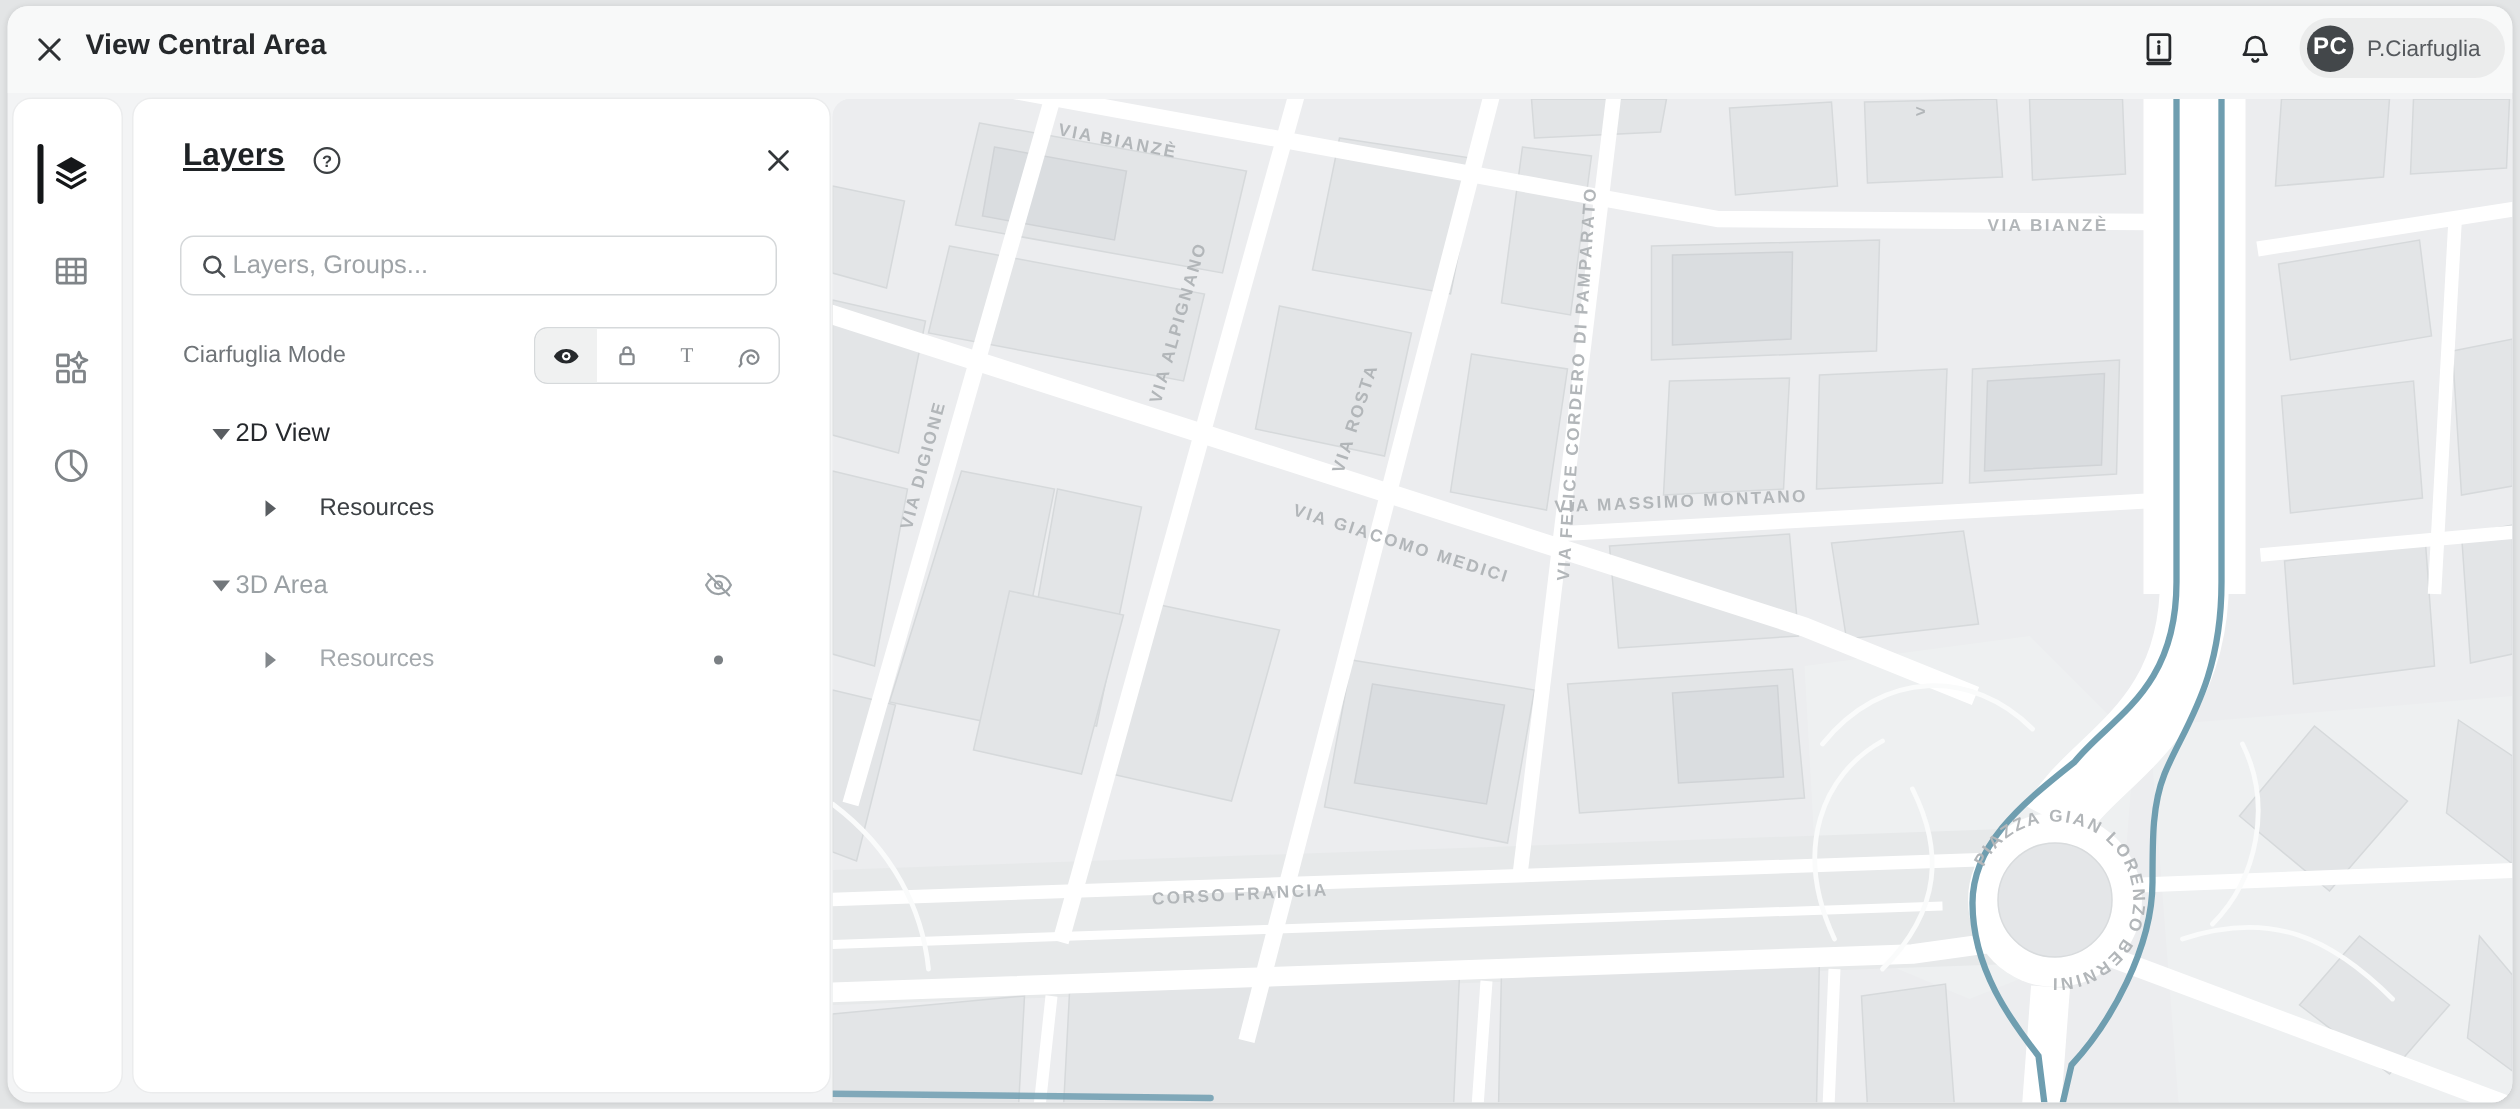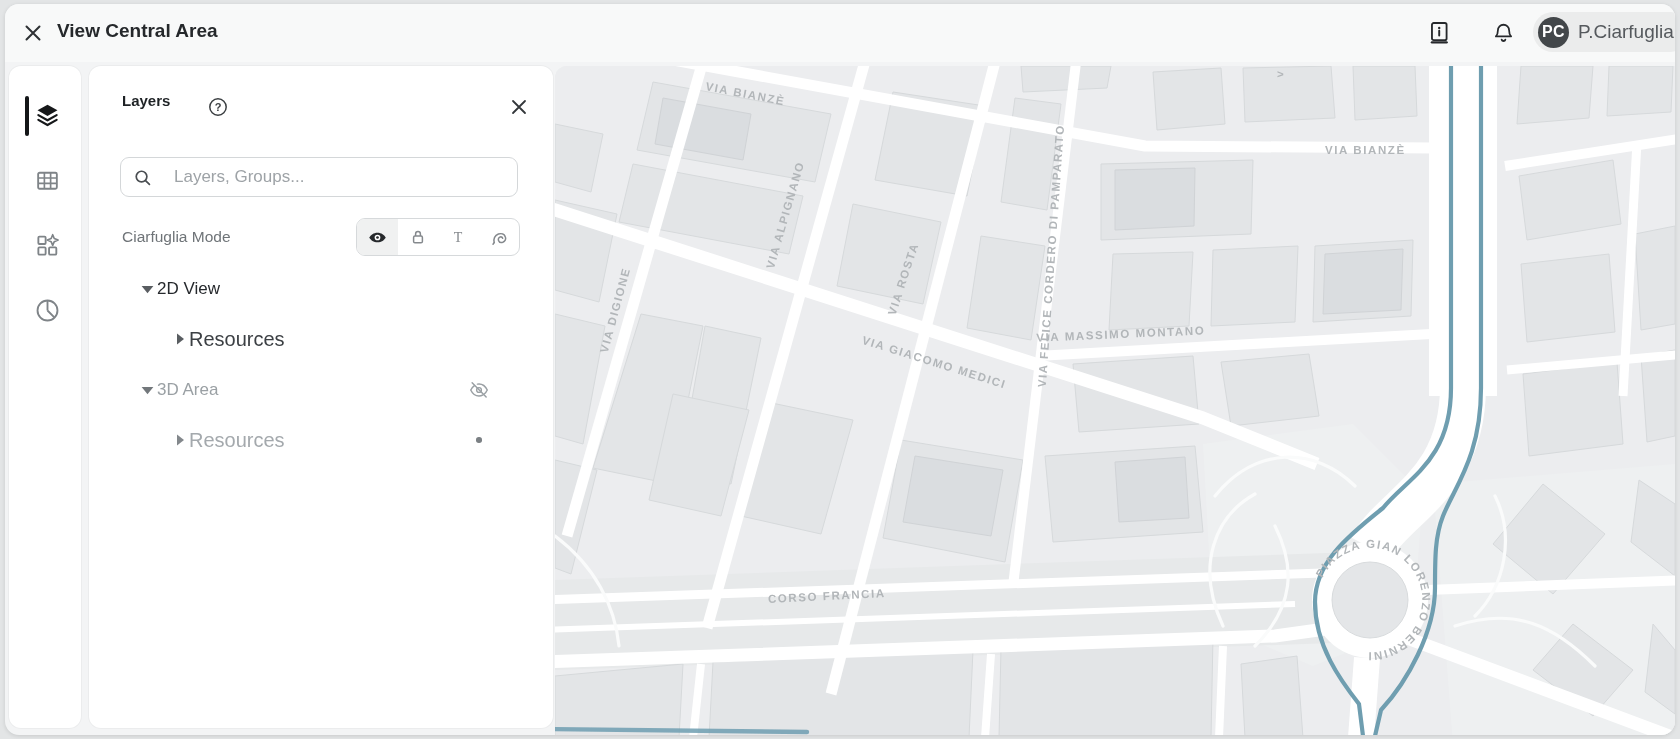--- a/index.html
+++ b/index.html
@@ -15,41 +15,41 @@
     box-shadow:0 1px 4px rgba(0,0,0,.12);
   }
   
   .topbar{position:absolute;left:0;top:0;width:100%;height:58px;background:#f8f9f9;}
   .tb-close{position:absolute;left:14px;top:15px;width:28px;height:28px;display:flex;align-items:center;justify-content:center;cursor:pointer;}
   .tb-title{position:absolute;left:52px;top:16px;font-size:19px;font-weight:700;color:#25282b;}
   .tb-book{position:absolute;left:1420px;top:15px;width:28px;height:28px;display:flex;align-items:center;justify-content:center;cursor:pointer;}
   .tb-bell{position:absolute;left:1484px;top:15px;width:28px;height:28px;display:flex;align-items:center;justify-content:center;cursor:pointer;}
   .tb-user{position:absolute;left:1528px;top:8px;height:40px;background:#ebecec;border-radius:20px;display:flex;align-items:center;padding:0 16px 0 5px;cursor:pointer;}
   .tb-avatar{width:31px;height:31px;border-radius:50%;background:#43474a;color:#fff;font-size:16px;font-weight:700;display:flex;align-items:center;justify-content:center;margin-right:9px;letter-spacing:.3px;}
-  .tb-username{font-size:19px;color:#55595d;}
+  .tb-username{font-size:15px;color:#55595d;}
   
   .rail{position:absolute;left:4px;top:62px;width:72px;height:662px;background:#fff;border-radius:12px;box-shadow:0 0 0 1px rgba(0,0,0,.03);}
   .rail-btn{position:absolute;left:23px;width:30px;height:30px;display:flex;align-items:center;justify-content:center;cursor:pointer;}
   .rail-indicator{position:absolute;left:16px;top:30px;width:3.5px;height:40px;background:#141618;border-radius:2px;}
   
   .panel{position:absolute;left:84px;top:62px;width:464px;height:662px;background:#fff;border-radius:12px;box-shadow:0 0 0 1px rgba(0,0,0,.03);}
-  .p-title{position:absolute;left:33px;top:26px;font-size:15px;font-weight:700;color:#1e2225;}
+  .p-title{position:absolute;left:33px;top:26px;font-size:21px;font-weight:700;color:#1e2225;text-decoration:underline;}
   .p-help{position:absolute;left:119px;top:31px;width:20px;height:20px;cursor:pointer;}
   .p-close{position:absolute;left:418px;top:29px;width:24px;height:24px;display:flex;align-items:center;justify-content:center;cursor:pointer;}
   .p-search{position:absolute;left:31px;top:91px;width:398px;height:40px;border:1px solid #d4d7d9;border-radius:9px;box-sizing:border-box;display:flex;align-items:center;padding:0 12px;background:#fff;}
-  .p-search input{border:none;outline:none;flex:1;font-size:17px;color:#3a3e42;background:transparent;margin-left:20px;font-family:inherit;}
+  .p-search input{border:none;outline:none;flex:1;font-size:17px;color:#3a3e42;background:transparent;margin-left:1px;font-family:inherit;}
   .p-search input::placeholder{color:#9ea3a7;}
   .vm-label{position:absolute;left:33px;top:162px;font-size:15.5px;color:#6f7478;}
   .vm-group{position:absolute;left:267px;top:152px;width:164px;height:38px;border:1px solid #d6d9db;border-radius:9px;box-sizing:border-box;display:flex;overflow:hidden;background:#fff;}
   .vm-btn{flex:1;display:flex;align-items:center;justify-content:center;cursor:pointer;}
   .vm-btn.active{background:#f0f1f1;}
   .tree-row{position:absolute;left:0;width:464px;height:44px;display:flex;align-items:center;cursor:pointer;}
   .tr-caret{position:absolute;display:flex;align-items:center;justify-content:center;width:18px;height:18px;}
   .tr-label0{position:absolute;left:68px;font-size:17px;font-weight:400;color:#26292d;}
-  .tr-label1{position:absolute;left:100px;font-size:20px;color:#3c4044;}
+  .tr-label1{position:absolute;left:124px;font-size:16px;color:#3c4044;}
   .gray .tr-label0{color:#9aa0a4;}
   .gray .tr-label1{color:#a4a9ad;}
   .tr-right{position:absolute;left:378px;width:24px;height:24px;display:flex;align-items:center;justify-content:center;}
   .dot{width:5.5px;height:5.5px;border-radius:50%;background:#7b8084;}
   
   .map{position:absolute;left:550px;top:62px;width:1120px;height:669px;border-radius:12px 0 0 0;overflow:hidden;background:#ecedef;}
   .map svg{display:block;}
   .street-label{font-size:11.5px;letter-spacing:1.6px;fill:#b2b6b9;font-weight:600;}
 </style>
 </head>

